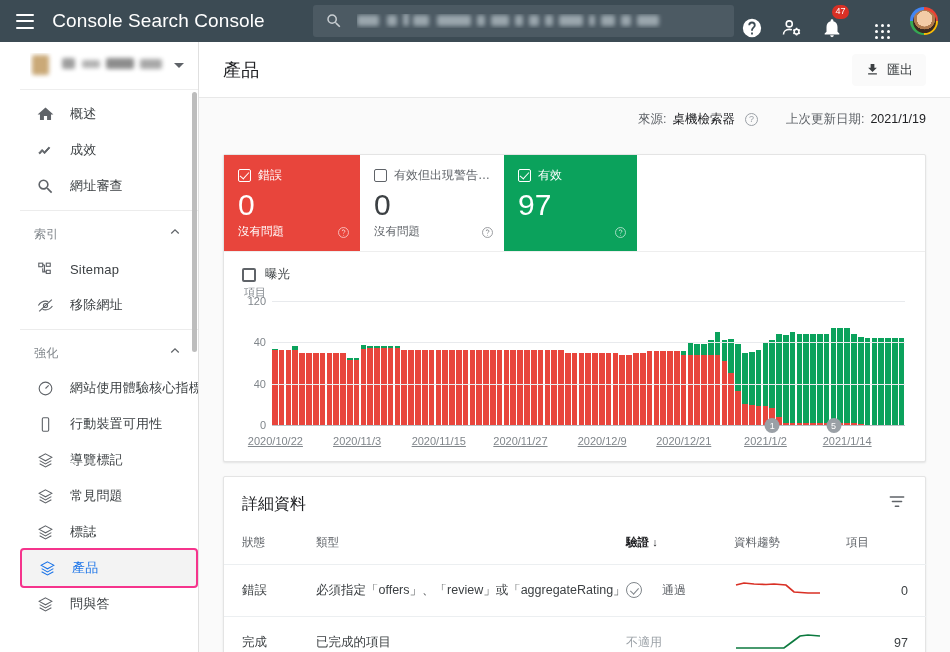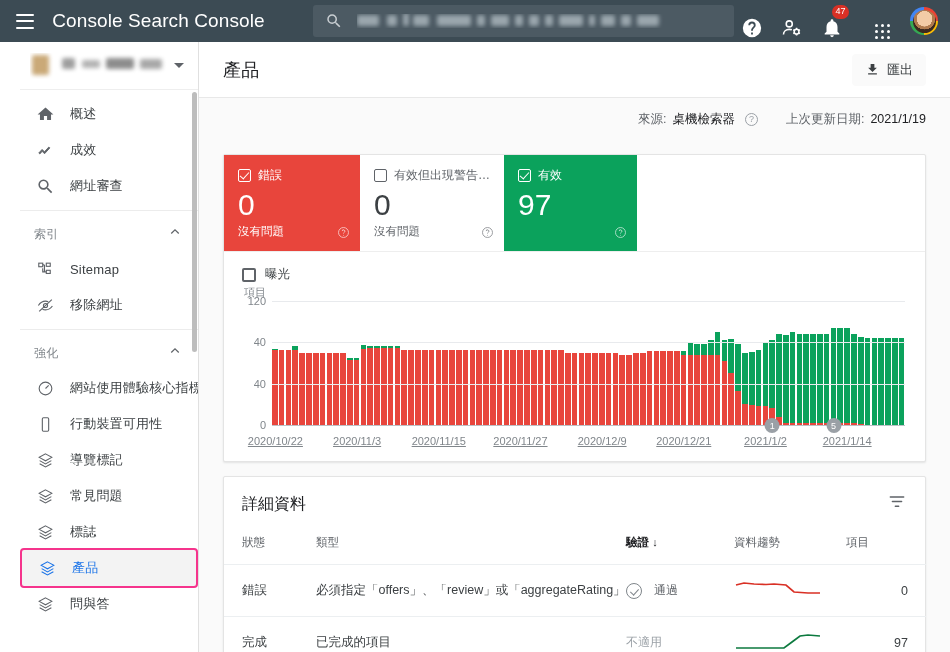--- a/index.html
+++ b/index.html
@@ -165,21 +165,21 @@
   table.tbl td { font-size: 12.5px; color:#3c4043; padding: 13px 0;
     border-top: 1px solid #eceff1; vertical-align: middle; }
   .c-status { padding-left: 18px !important; width: 92px; }
   .c-type { width: 310px; }
   .c-valid { width: 108px; }
   .c-trend { width: 112px; }
   .c-items { width: 80px; text-align:right; padding-right: 18px !important; }
   th.c-items { text-align:right; padding-right:18px !important; }
   .st-err { color:#d93025; }
   .st-ok { color:#0d904f; }
-  .valid-cell { display:flex; align-items:flex-end; gap:12px; }
+  .valid-cell { display:flex; align-items:flex-start; gap:20px; }
   .valid-cell .vt { color:#5f6368; font-size:12px; }
   .pass-ic { width:16px; height:16px; border:1.4px solid #80868b; border-radius:50%;
     position:relative; flex:0 0 16px; }
   .pass-ic::after { content:""; position:absolute; left:4.5px; top:3px; width:4px; height:7px;
     border:solid #80868b; border-width:0 1.4px 1.4px 0; transform:rotate(42deg); }
   .na { color:#9aa0a6; font-size:12px; }
   .sort-arrow { font-size: 11px; }
 </style>
 </head>
 <body>

